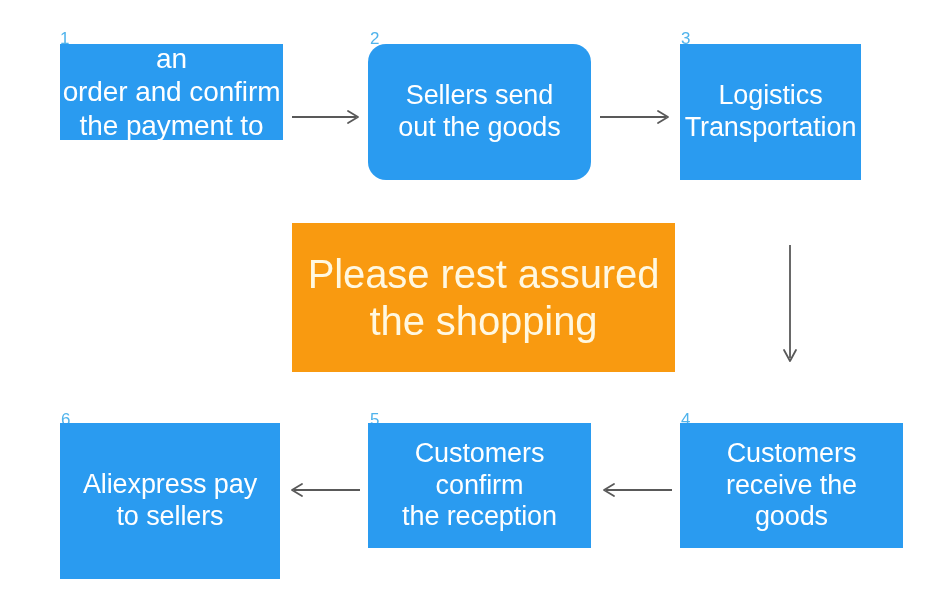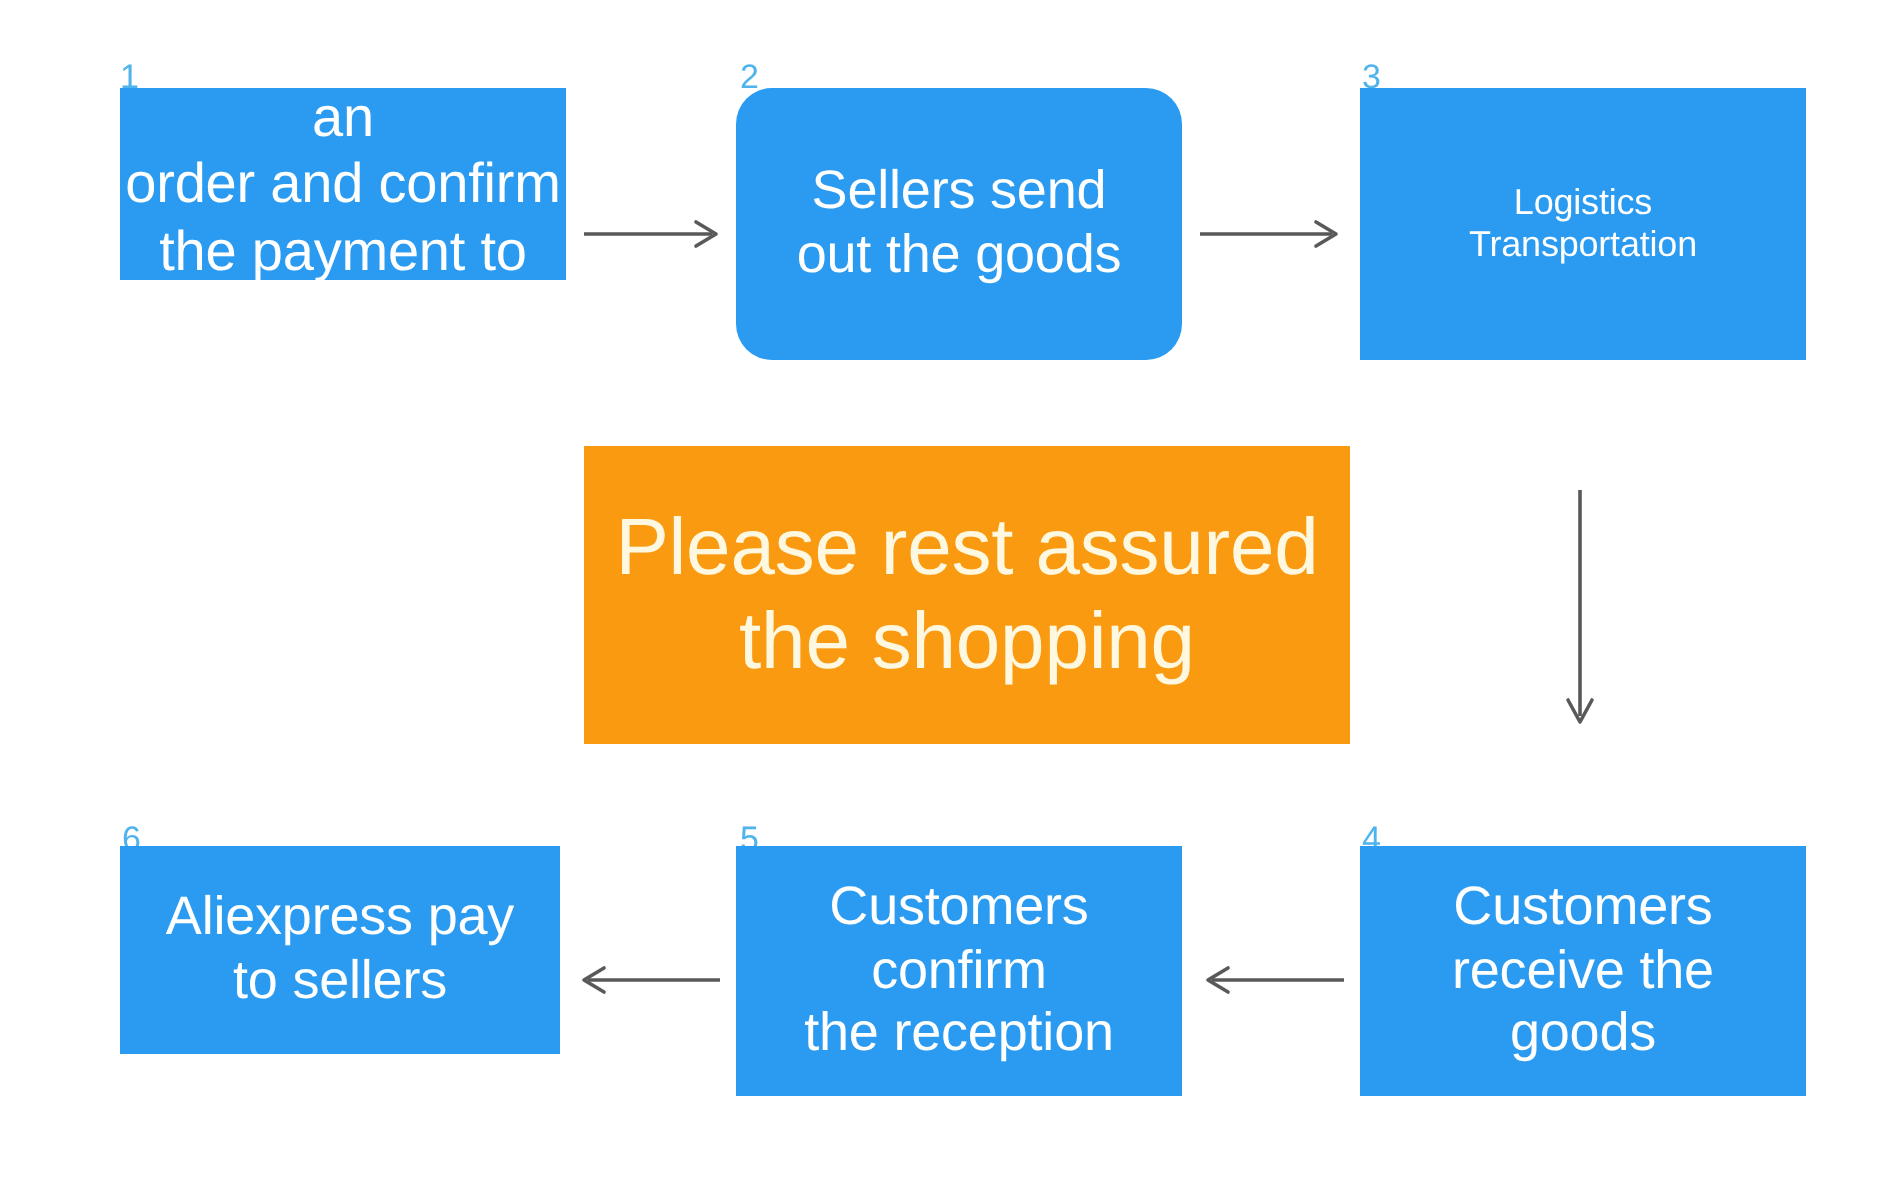--- a/index.html
+++ b/index.html
@@ -32,24 +32,24 @@
     font-weight: 400;
     white-space: pre-line;
     letter-spacing: -0.1px;
   }
   .box.blue  { background: #2A9BF0; }
   .box.orange{ background: #F99A10; color: #FFF8E1; }
 
   
   #box-1 { left: 60px;  top: 44px;  width: 223px; height: 96px; font-size: 28px; }
   #box-2 { left: 368px; top: 44px;  width: 223px; height: 136px; font-size: 27px; border-radius: 18px; }
-  #box-3 { left: 680px; top: 44px;  width: 223px; height: 136px; font-size: 18px; text-align: center; }
+  #box-3 { left: 680px; top: 44px;  width: 181px; height: 136px; font-size: 27px; text-align: center; }
   #box-4 { left: 680px; top: 423px; width: 223px; height: 125px; font-size: 27px; }
   #box-5 { left: 368px; top: 423px; width: 223px; height: 125px; font-size: 27px; }
-  #box-6 { left: 60px;  top: 423px; width: 220px; height: 104px; font-size: 27px; }
+  #box-6 { left: 60px;  top: 423px; width: 220px; height: 156px; font-size: 27px; }
   #box-center {
     left: 292px; top: 223px; width: 383px; height: 149px;
     font-size: 40px; line-height: 1.16;
   }
 
   
   .overflow-text {
     width: 260px;
     flex: none;
   }

